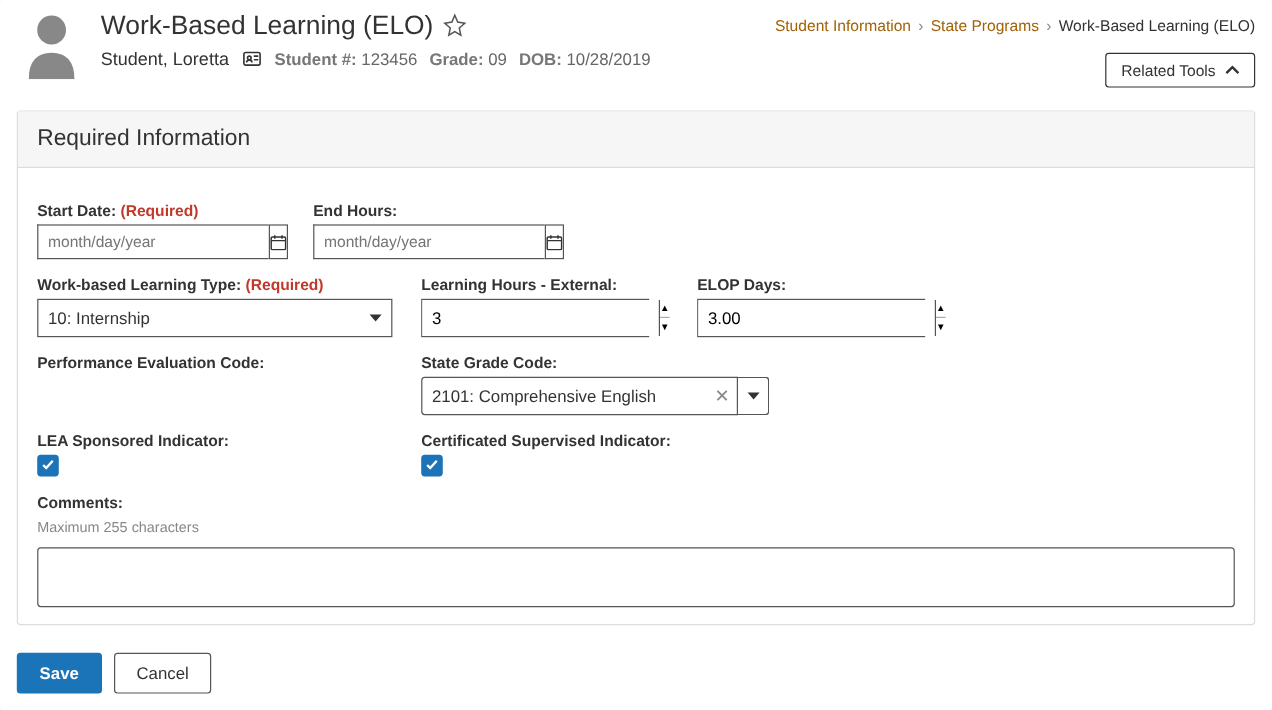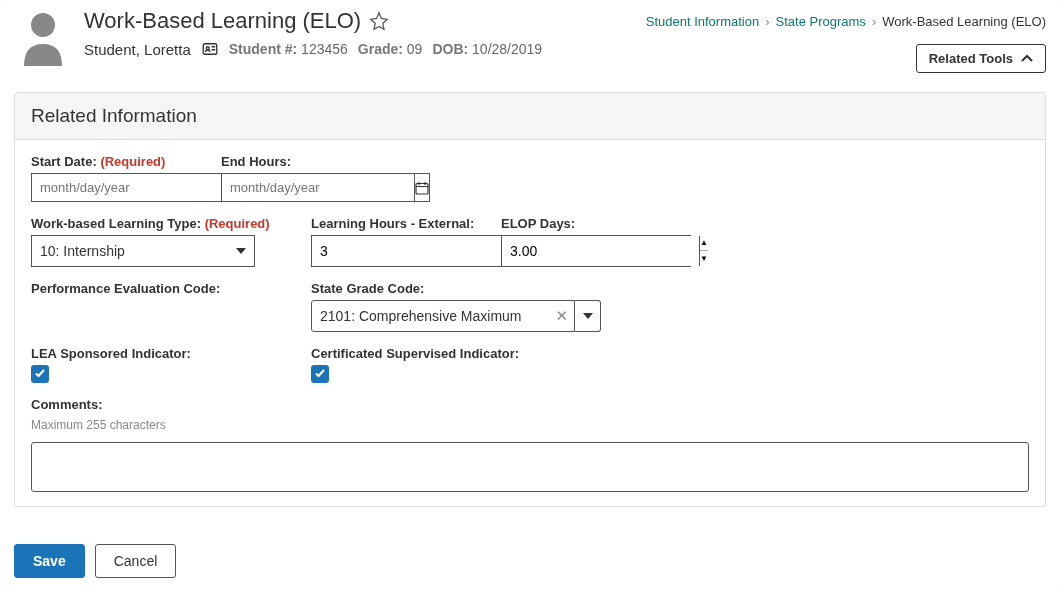--- a/index.html
+++ b/index.html
@@ -8,53 +8,53 @@
 
   
   .header { padding: 8px 14px 6px 14px; display: flex; align-items: flex-start; }
   .avatar { width: 58px; height: 58px; margin-right: 12px; flex: 0 0 auto; }
   .avatar svg { display: block; }
   .header-main { flex: 1 1 auto; }
   .title-row { display: flex; align-items: center; gap: 8px; }
   .page-title { font-size: 22px; font-weight: 400; color: #333; margin: 0; }
   .star { width: 20px; height: 20px; }
   .breadcrumb { margin-left: auto; font-size: 13px; display: flex; align-items: center; gap: 6px; }
-  .breadcrumb .link { color: #0f766e; cursor: pointer; }
+  .breadcrumb .link { color: #a16207; cursor: pointer; }
   .breadcrumb .sep { color: #888; }
   .breadcrumb .current { color: #333; }
   .student-row { display: flex; align-items: center; gap: 10px; margin-top: 6px; color: #666; font-size: 14px; }
   .student-name { font-weight: 400; color: #333; font-size: 15px; }
   .idcard-icon { width: 18px; height: 18px; }
   .meta-label { color: #777; font-weight: 700; text-align: right; }
   .meta-val { color: #666; }
   .related-tools-wrap { position: absolute; right: 14px; top: 44px; }
-  .related-tools { border: 1px solid #333; border-radius: 3px; background: #fff; padding: 6px 12px; font-size: 13px; font-weight: 700; display: flex; align-items: center; gap: 8px; cursor: pointer; }
+  .related-tools { border: 1px solid #333; border-radius: 3px; background: #fff; padding: 6px 12px; font-size: 13px; font-weight: 400; display: flex; align-items: center; gap: 8px; cursor: pointer; }
   .chev { width: 12px; height: 12px; }
 
   
   .scroll-area { flex: 1 1 auto; overflow-y: scroll; padding: 20px 14px 10px 14px; }
   .scroll-area::-webkit-scrollbar { width: 16px; }
   .scroll-area::-webkit-scrollbar-track { background: #f1f1f1; }
   .scroll-area::-webkit-scrollbar-thumb { background: #c1c1c1; border-radius: 2px; }
 
   .panel { border: 1px solid #ddd; border-radius: 3px; }
   .panel-header { background: #f6f6f6; border-bottom: 1px solid #ddd; padding: 12px 16px; font-size: 19px; font-weight: 400; color: #333; }
   .panel-body { padding: 14px 16px; }
 
-  .form-row { display: flex; margin-bottom: 14px; flex-wrap: wrap; }
+  .form-row { display: flex; gap: 40px; margin-bottom: 14px; flex-wrap: wrap; margin-top: 14px; }
   .field { display: flex; flex-direction: column; gap: 4px; }
   .field-label { font-size: 13px; font-weight: 700; color: #333; }
   .req { color: #c0392b; font-weight: 700; }
 
   .date-input { display: flex; align-items: stretch; width: 190px; }
   .date-input input { flex: 1 1 auto; border: 1px solid #555; border-right: none; padding: 6px 8px; font-size: 13px; }
   .date-btn { width: 28px; border: 1px solid #555; background: #fff; display: flex; align-items: center; justify-content: center; cursor: pointer; }
   .cal-icon { width: 14px; height: 14px; }
 
-  .select { position: relative; width: 224px; border: 1px solid #555; background: #fff; height: 32px; display: flex; align-items: center; padding: 0 30px 0 8px; font-size: 14px; cursor: pointer; }
+  .select { position: relative; width: 296px; border: 1px solid #555; background: #fff; height: 32px; display: flex; align-items: center; padding: 0 30px 0 8px; font-size: 14px; cursor: pointer; }
   .select .tri { position: absolute; right: 8px; top: 50%; transform: translateY(-50%); width: 0; height: 0; border-left: 5px solid transparent; border-right: 5px solid transparent; border-top: 6px solid #333; }
 
   .spinner { display: flex; width: 190px; height: 32px; border: 1px solid #555; }
   .spinner input { flex: 1 1 auto; border: none; padding: 0 8px; font-size: 14px; outline: none; }
   .spinner .spin-btns { width: 22px; border-left: 1px solid #555; display: flex; flex-direction: column; }
   .spinner .spin-btns button { flex: 1 1 50%; border: none; background: #fff; padding: 0; cursor: pointer; font-size: 8px; line-height: 1; }
   .spinner .spin-btns button:first-child { border-bottom: 1px solid #aaa; }
 
   .combo { display: flex; width: 290px; height: 32px; }
   .combo-main { flex: 1 1 auto; border: 1px solid #555; border-radius: 3px 0 0 3px; display: flex; align-items: center; padding: 0 8px; font-size: 14px; position: relative; }
@@ -123,21 +123,21 @@
           <svg viewBox="0 0 12 12">
               <path d="M1 8 L6 3 L11 8" fill="none" stroke="#333" stroke-width="2"></path>
             </svg>
         </span>
       </div>
     </div>
   </div>
 
   <div class="scroll-area">
     <div class="panel">
-      <div class="panel-header">Related Information</div>
+      <div class="panel-header">Required Information</div>
       <div class="panel-body">
 
         <div class="form-row">
           <div class="field">
             <div class="field-label"><span>Start Date:</span> <span class="req">(Required)</span></div>
             <div class="date-input">
               <input type="text" placeholder="month/day/year" style="">
               <div class="date-btn">
                 <span class="cal-icon"><svg viewBox="0 0 14 14" fill="none" stroke="#333" stroke-width="1.2">
                       <rect x="1" y="2.5" width="12" height="10.5" rx="1"></rect>
@@ -191,21 +191,21 @@
         </div>
 
         <div class="form-row">
           <div class="field" style="width:280px;">
             <div class="field-label"><span>Performance Evaluation Code:</span></div>
           </div>
           <div class="field" style="width:290px;">
             <div class="field-label"><span>State Grade Code:</span></div>
             <div class="combo">
               <div class="combo-main">
-                <span>2101: Comprehensive Maximum</span>
+                <span>2101: Comprehensive English</span>
                 <span class="combo-clear">
                   <span>✕</span>
                 </span>
               </div>
               <div class="combo-dd">
                 <span class="tri"></span>
               </div>
             </div>
           </div>
         </div>

